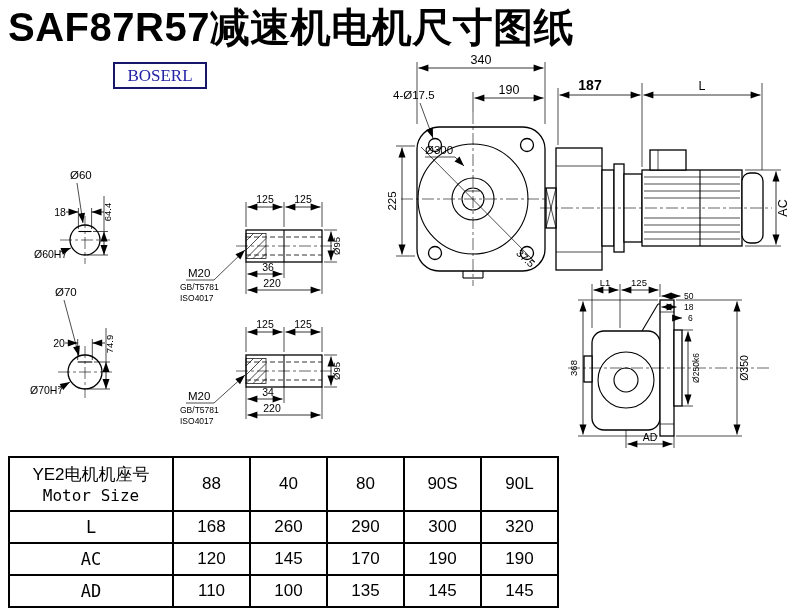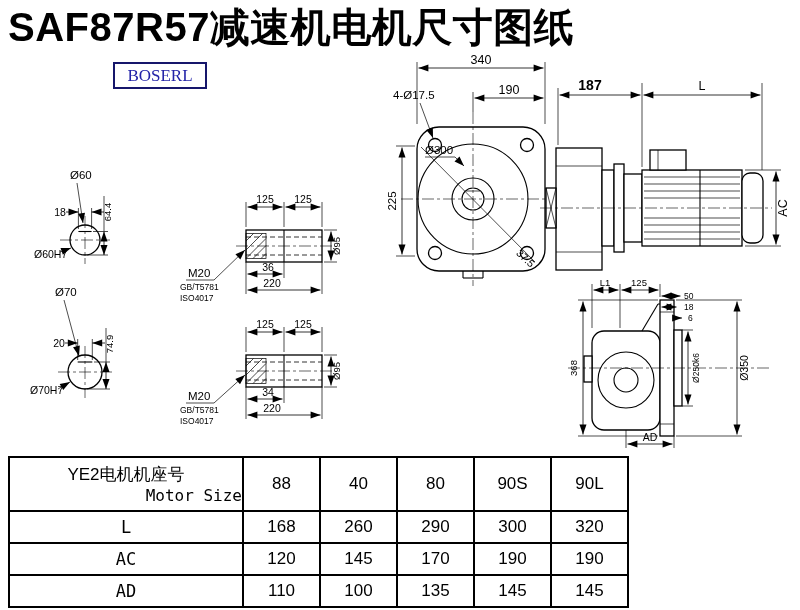--- a/index.html
+++ b/index.html
@@ -21,26 +21,26 @@
   svg text { fill:#000; font-family:"Liberation Sans", sans-serif; }
   .t8 { font-size:8.5px; } .t9 { font-size:9.5px; } .t10 { font-size:10.5px; }
   .t11 { font-size:11.5px; } .t12 { font-size:12.5px; }
   .tb { font-size:14px; font-weight:bold; }
   .mid { text-anchor:middle; }
 
   
   .tblwrap { position:absolute; left:8px; top:456px; }
   table { border-collapse:collapse; }
   td { border:2px solid #000; text-align:center; vertical-align:middle; font-size:17px; color:#000; }
-  td.c0 { width:234px; }
+  td.c0 { width:164px; }
   td.cv { width:77px; }
   tr.hdr td { height:54px; }
   tr.row td { height:32px; }
   .cn { font-size:17px; line-height:1.4; }
-  .en { font-family:"DejaVu Sans Mono", monospace; font-size:16px; line-height:1.2;text-align:right; }
+  .en { font-family:"DejaVu Sans Mono", monospace; font-size:16px; line-height:1.2; }
   .rowlbl { font-family:"DejaVu Sans Mono", monospace; }
 </style>
 </head>
 <body>
 
 <div class="stage">
 
   <div class="title">SAF87R57减速机电机尺寸图纸</div>
   <div class="logo-box">BOSERL</div>
 

